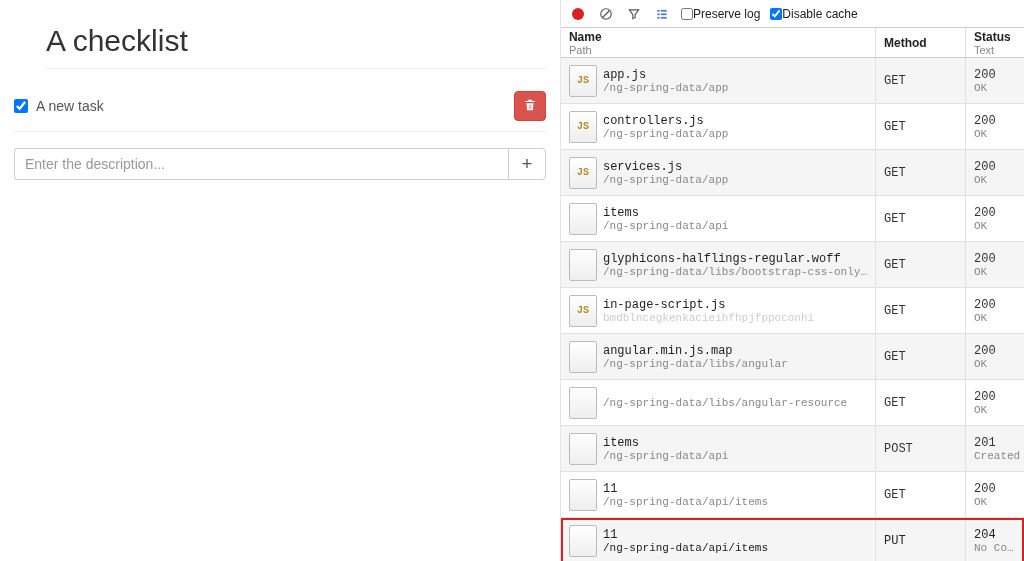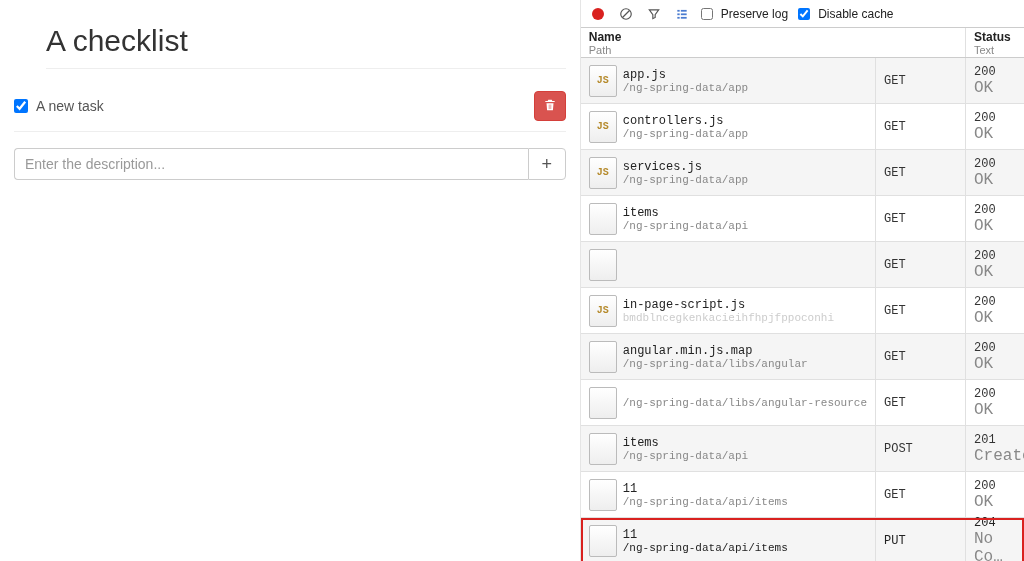--- a/index.html
+++ b/index.html
@@ -97,21 +97,21 @@
     display: flex;
     align-items: center;
     gap: 10px;
     padding: 4px 8px;
     border-bottom: 1px solid #ccc;
     height: 28px;
   }
   .tb-icon { width: 18px; height:18px; display:flex; align-items:center; justify-content:center; cursor:pointer; }
   .record-dot { width:12px; height:12px; border-radius:50%; background:#d9211f; }
   .toolbar svg { width:14px; height:14px; }
-  .tb-check { display:flex; align-items:center; gap:8px; font-size:12px; color:#222; }
+  .tb-check { display:flex; align-items:center; gap:0; font-size:12px; color:#222; }
   .tb-check input { width:12px; height:12px; }
 
   .headers {
     display: flex;
     border-bottom: 1px solid #ccc;
     height: 30px;
     align-items: stretch;
     font-weight: bold;
     color: #222;
   }
@@ -142,21 +142,21 @@
     flex-shrink:0;
     position:relative;
   }
   .file-icon.js { color:#b58a2b; }
   .file-icon.js::after { content:"JS"; font-size:10px; }
   .name-text { display:flex; flex-direction:column; min-width:0; }
   .filename { color:#222; white-space:nowrap; overflow:hidden; text-overflow:ellipsis; }
   .path { color:#888; font-size:11px; white-space:nowrap; overflow:hidden; text-overflow:ellipsis; }
   .cell-method { width:90px; padding:4px 8px; border-right:1px solid #e0e0e0; display:flex; align-items:center; color:#333;}
   .cell-status { width:58px; padding:4px 8px; display:flex; flex-direction:column; justify-content:center; color:#333;}
-  .status-sub { color:#888; font-size:16px; }
+  .status-sub { color:#888; font-size:11px; }
 
   .req-row.highlight .cell-method,
   .req-row.highlight .cell-status,
   .req-row.highlight .filename,
   .req-row.highlight .path { color:#222; }
 </style>
 </head>
 <body>
 
 <div class="left">
@@ -218,20 +218,23 @@
       <input type="checkbox" checked="" style="">
       <span>Disable cache</span>
     </label>
   </div>
 
   <div class="headers">
     <div class="col-name">
       <span>Name</span>
       <span class="sub">Path</span>
     </div>
+    <div class="col-method">
+      <span>Method</span>
+    </div>
     <div class="col-status">
       <span>Status</span>
       <span class="sub">Text</span>
     </div>
   </div>
 
   <div class="rows" id="rows">
       <div class="req-row alt">
         <div class="cell-name">
           <div class="file-icon js"></div>
@@ -284,20 +287,24 @@
         </div>
         <div class="cell-method">GET</div>
         <div class="cell-status">
           <div>200</div>
           <div class="status-sub">OK</div>
         </div>
       </div>
       <div class="req-row alt">
         <div class="cell-name">
           <div class="file-icon"></div>
+          <div class="name-text">
+            <div class="filename">glyphicons-halflings-regular.woff</div>
+            <div class="path">/ng-spring-data/libs/bootstrap-css-only…</div>
+          </div>
         </div>
         <div class="cell-method">GET</div>
         <div class="cell-status">
           <div>200</div>
           <div class="status-sub">OK</div>
         </div>
       </div>
       <div class="req-row dim">
         <div class="cell-name">
           <div class="file-icon js"></div>

